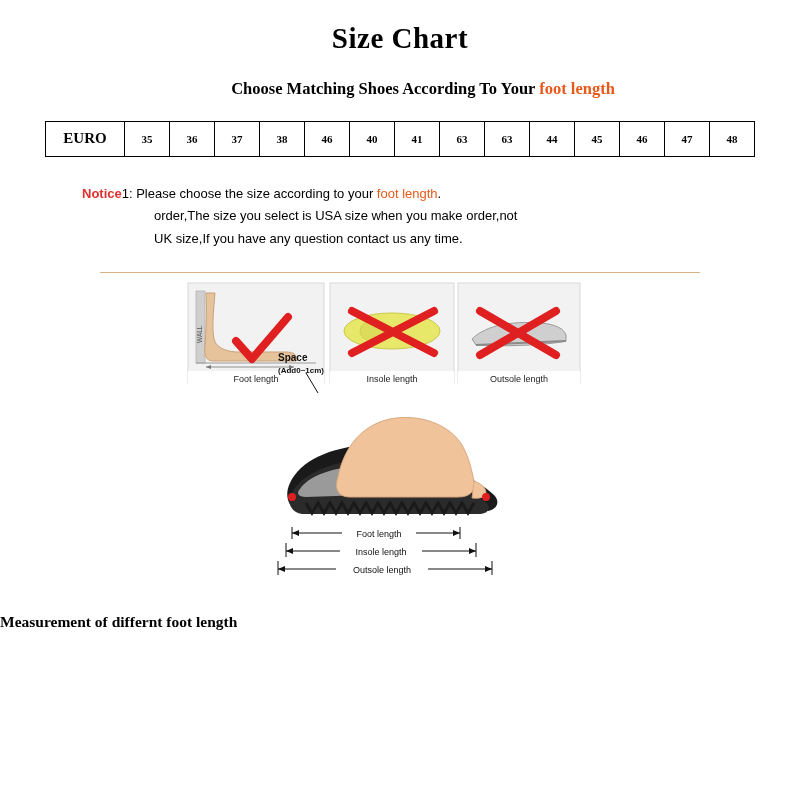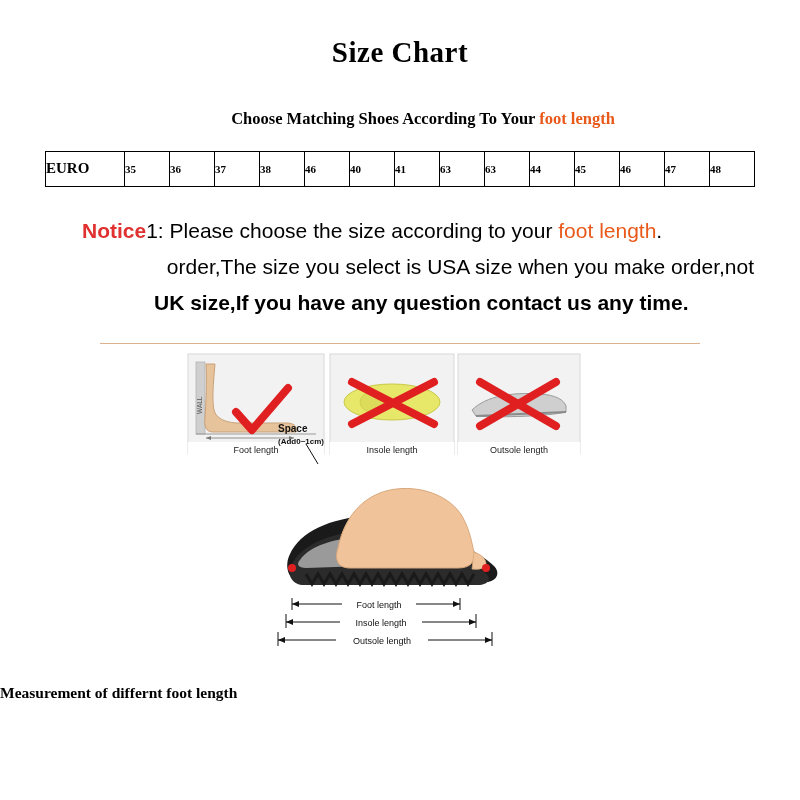--- a/index.html
+++ b/index.html
@@ -19,44 +19,44 @@
     width: 800px;
     height: 800px;
     box-sizing: border-box;
     padding: 0;
   }
   .title {
     text-align: center;
     font-size: 29px;
     font-weight: bold;
     letter-spacing: 0.5px;
-    margin-top: 36px;
+    margin-top: 22px;
     margin-bottom: 0;
     font-family: "Liberation Serif", serif;
   }
   .subtitle {
     text-align: center;
     font-size: 16.5px;
     font-weight: bold;
-    margin-top: 40px;
+    margin-top: 24px;
     font-family: "Liberation Serif", serif;
     padding-left: 46px;
   }
   .subtitle .hl {
     color: #e8591a;
   }
   table.size-table {
     border-collapse: collapse;
     margin: 22px auto 0 auto;
     width: 710px;
     table-layout: fixed;
   }
   table.size-table td {
     border: 1px solid #000000;
-    text-align: left;
+    text-align: center;
     font-family: "Liberation Serif", serif;
     font-weight: bold;
     font-size: 15.5px;
     padding: 0;
     height: 34px;
   }
   table.size-table tr.row-euro td {
     height: 34px;
   }
   table.size-table tr.row-foot td {
@@ -66,40 +66,38 @@
     width: 78px;
     font-size: 15px;
     line-height: 1.18;
   }
   table.size-table td.val-cell {
     font-size: 11px;
   }
   .notice {
     margin: 26px 46px 0 46px;
     font-family: "Liberation Sans", sans-serif;
-    font-size: 21px;
+    font-size: 13px;
     line-height: 1.72;
   }
   .notice-line {
     display: block;
     white-space: nowrap;
   }
   .notice-line.l1 {
     padding-left: 36px;
   }
   .notice-line.l2 {
     padding-left: 88px;
   }
   .notice-line.l3 {
     padding-left: 108px;
-    text-align: right;
   }
   .notice-line.l4 {
     padding-left: 108px;
-    font-weight: bold;
   }
   .notice-word {
     color: #e03030;
     font-weight: bold;
   }
   .hl-orange {
     color: #e8591a;
   }
   .divider {
     width: 600px;

